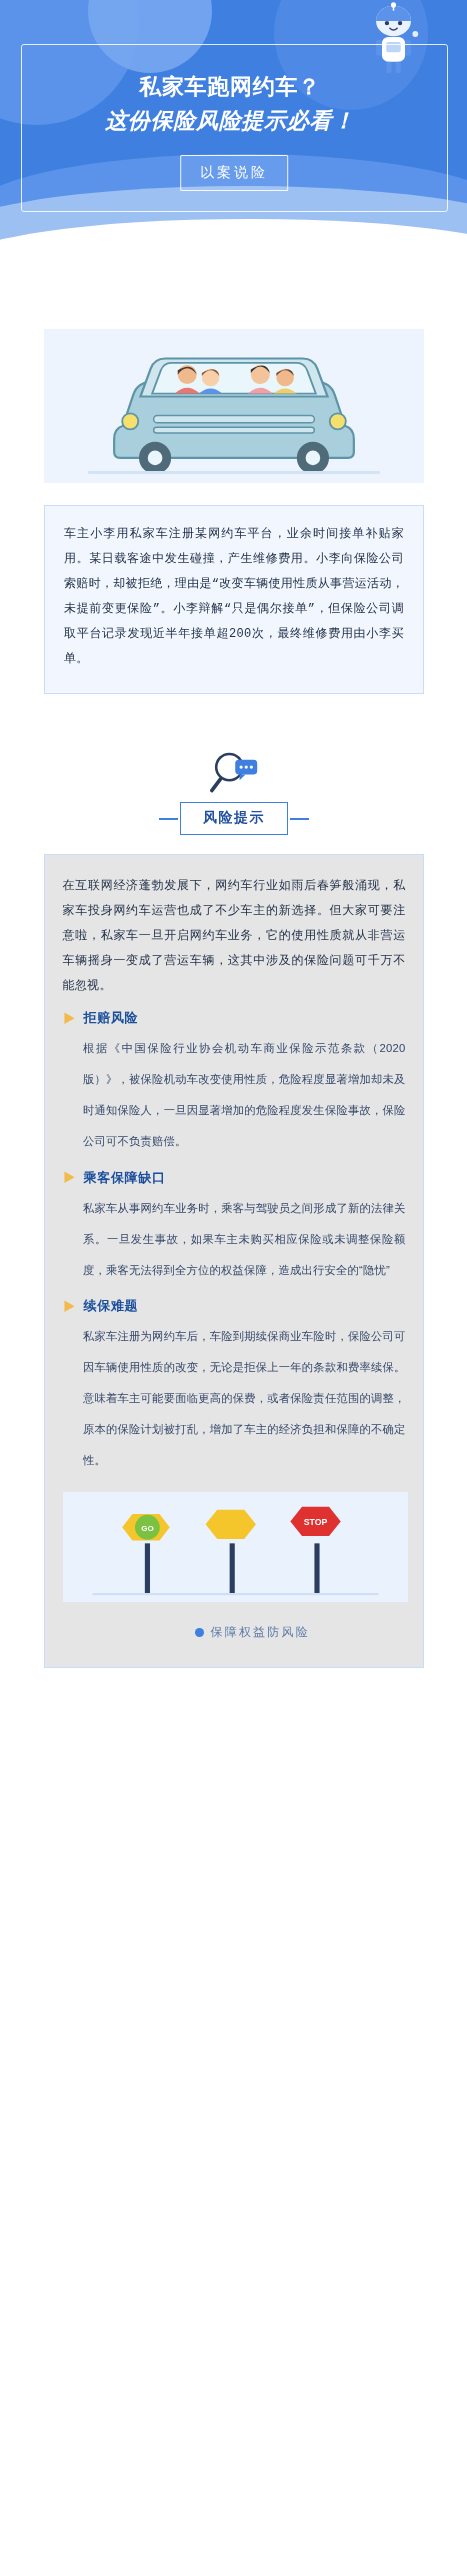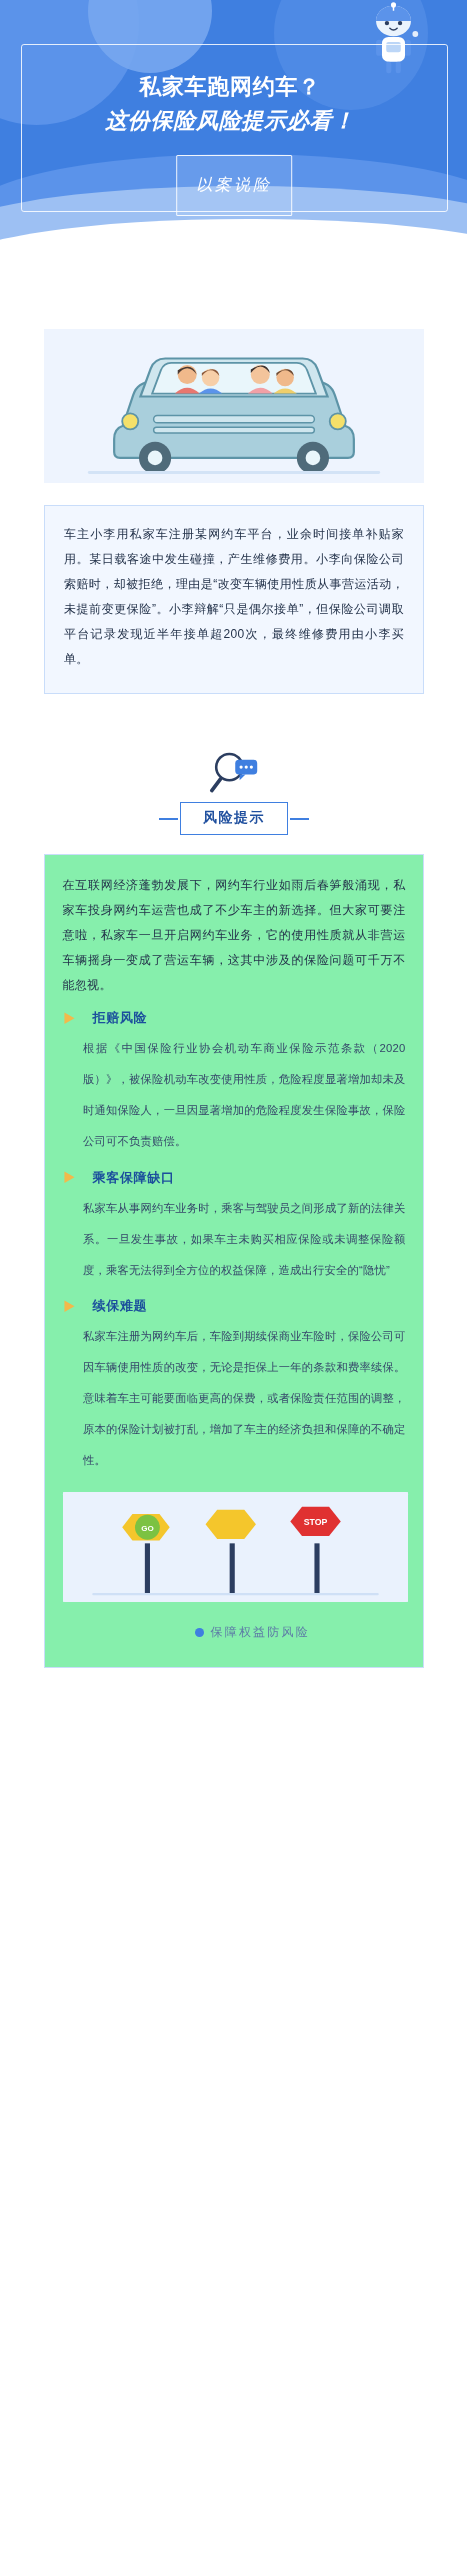--- a/index.html
+++ b/index.html
@@ -90,28 +90,27 @@
     font-size: 22px;
     font-weight: bold;
     letter-spacing: 0.7px;
     line-height: 34px;
   }
   .hd-title .l2 { display: block; font-style: italic; }
   .hd-tag {
     position: absolute;
     left: 50%; top: 155px;
     transform: translateX(-50%);
-    padding: 19px 19px;
+    padding: 8px 19px;
     border: 0.7px solid rgba(255,255,255,.9);
     color: #ffffff;
-    font-size: 16px;
+    font-size: 14px;
     letter-spacing: 2.9px;
     border-radius: 1.5px;
     background: rgba(255,255,255,.08);
-    font-style: italic;
   }
   
   .mascot {
     position: absolute;
     right: 41px; top: 1.5px;
     width: 67px; height: 80px;
   }
 
   
   .sec-title-wrap {
@@ -147,20 +146,21 @@
   .sec-title:after { right: -22px; }
 
   
   .card {
     position: relative;
     width: 380px;
     margin: 22px auto 0;
     background: #f2f7ff;
     border: 0.7px solid #c9ddfa;
     padding: 16px 19px 20.5px;
+    font-family: Liberation Mono, monospace;
   }
   .card.illus {
     background: #eef4fe;
     border: none;
     padding: 0;
     width: 380px;
     height: 154px;
     overflow: hidden;
   }
   .body-text {
@@ -171,37 +171,37 @@
     letter-spacing: 0.3px;
   }
 
   
   .car-box { position: relative; width: 380px; height: 154px; }
 
   
   .risk-card {
     width: 380px;
     margin: 19px auto 0;
-    background: #86efac;
+    background: #e5e5e5;
     border: 0.7px solid #c9ddfa;
     padding: 17.5px 17.5px 7.3px;
   }
   .intro {
     font-size: 12px;
     line-height: 25px;
     color: #23324a;
     text-align: justify;
     margin-bottom: 7.3px;
     letter-spacing: 0.3px;
   }
   .risk-item { margin-top: 11.7px; }
   .risk-head {
     display: flex;
     align-items: center;
-    gap: 17px;
+    gap: 8px;
     margin-bottom: 5.8px;
   }
   .arrow-ic {
     width: 13px; height: 14.6px;
     flex: 0 0 13px;
   }
   .risk-name {
     font-size: 13px;
     font-weight: bold;
     color: #1b4f9c;

